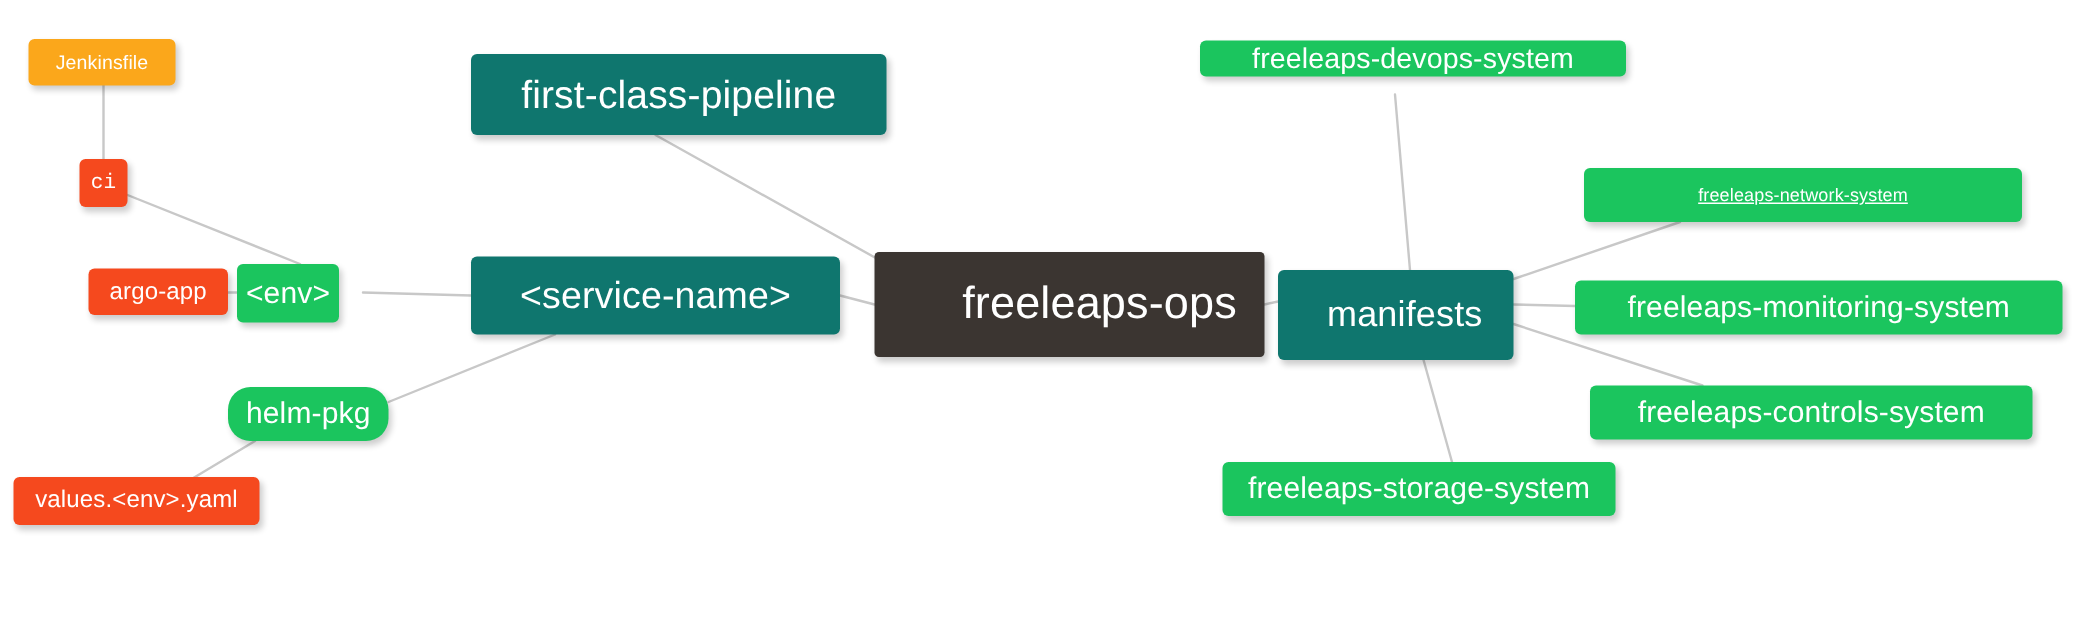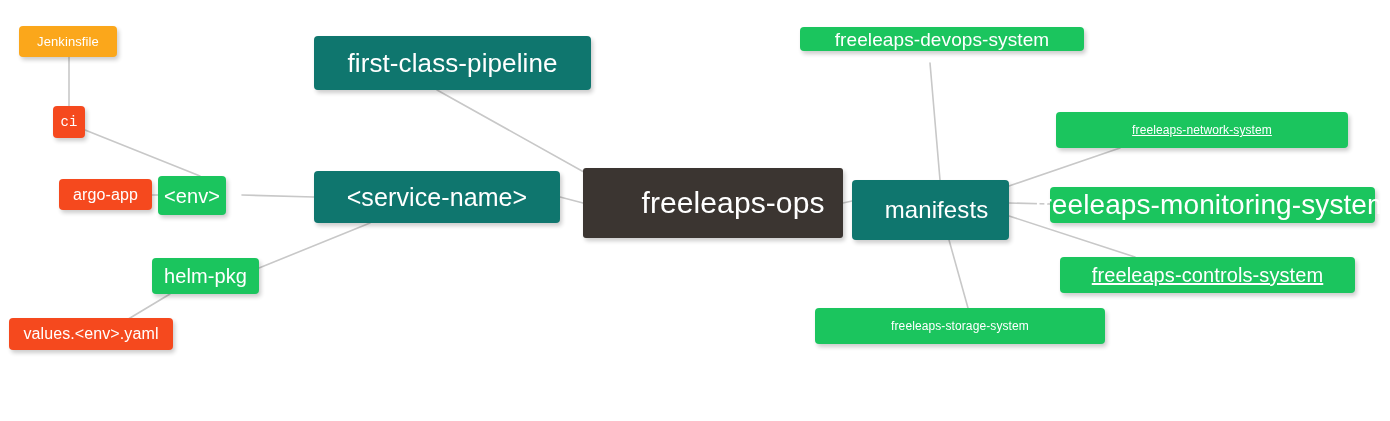--- a/index.html
+++ b/index.html
@@ -77,44 +77,44 @@
       </div>
       <div class="node n-blue" style="left: 314px; top: 36px; width: 277px; height: 54px; font-size: 26px;">
         <span>first-class-pipeline</span>
       </div>
       <div class="node n-blue" style="left: 852px; top: 180px; width: 157px; height: 60px; font-size: 24px; padding-left: 12px;">
         <span>manifests</span>
       </div>
       <div class="node n-green" style="left: 158px; top: 176px; width: 68px; height: 39px; font-size: 20px;">
         <span>&lt;env&gt;</span>
       </div>
-      <div class="node n-green" style="left: 152px; top: 258px; width: 107px; height: 36px; font-size: 20px;">
+      <div class="node n-green" style="left: 152px; top: 258px; width: 107px; height: 36px; font-size: 20px; border-radius: 15px;">
         <span>helm-pkg</span>
       </div>
       <div class="node n-red" style="left: 53px; top: 106px; width: 32px; height: 32px; font-size: 14px; font-family: Liberation Mono, monospace;">
         <span>ci</span>
       </div>
       <div class="node n-orange" style="left: 19px; top: 26px; width: 98px; height: 31px; font-size: 13px;">
         <span>Jenkinsfile</span>
       </div>
       <div class="node n-red" style="left: 31px; top: 179px; width: 93px; height: 31px; font-size: 16px; margin-left: 28px;">
         <span>argo-app</span>
       </div>
       <div class="node n-red" style="left: 9px; top: 318px; width: 164px; height: 32px; font-size: 16px;">
         <span>values.&lt;env&gt;.yaml</span>
       </div>
       <div class="node n-green" style="left: 800px; top: 27px; width: 284px; height: 24px; font-size: 19px;">
         <span>freeleaps-devops-system</span>
       </div>
       <div class="node n-green" style="left: 1056px; top: 112px; width: 292px; height: 36px; font-size: 12px; text-decoration: underline;">
         <span>freeleaps-network-system</span>
       </div>
-      <div class="node n-green" style="left: 1050px; top: 187px; width: 325px; height: 36px; font-size: 28px;">
+      <div class="node n-green" style="left: 1050px; top: 187px; width: 325px; height: 36px; font-size: 20px;">
         <span>freeleaps-monitoring-system</span>
       </div>
-      <div class="node n-green" style="left: 1060px; top: 257px; width: 295px; height: 36px; font-size: 20px; text-decoration: underline;">
+      <div class="node n-green" style="left: 1060px; top: 257px; width: 295px; height: 36px; font-size: 20px;">
         <span>freeleaps-controls-system</span>
       </div>
-      <div class="node n-green" style="left: 815px; top: 308px; width: 290px; height: 36px; font-size: 12px;">
+      <div class="node n-green" style="left: 815px; top: 308px; width: 262px; height: 36px; font-size: 20px;">
         <span>freeleaps-storage-system</span>
       </div>
     </div>
 </div>
 
 </body></html>

